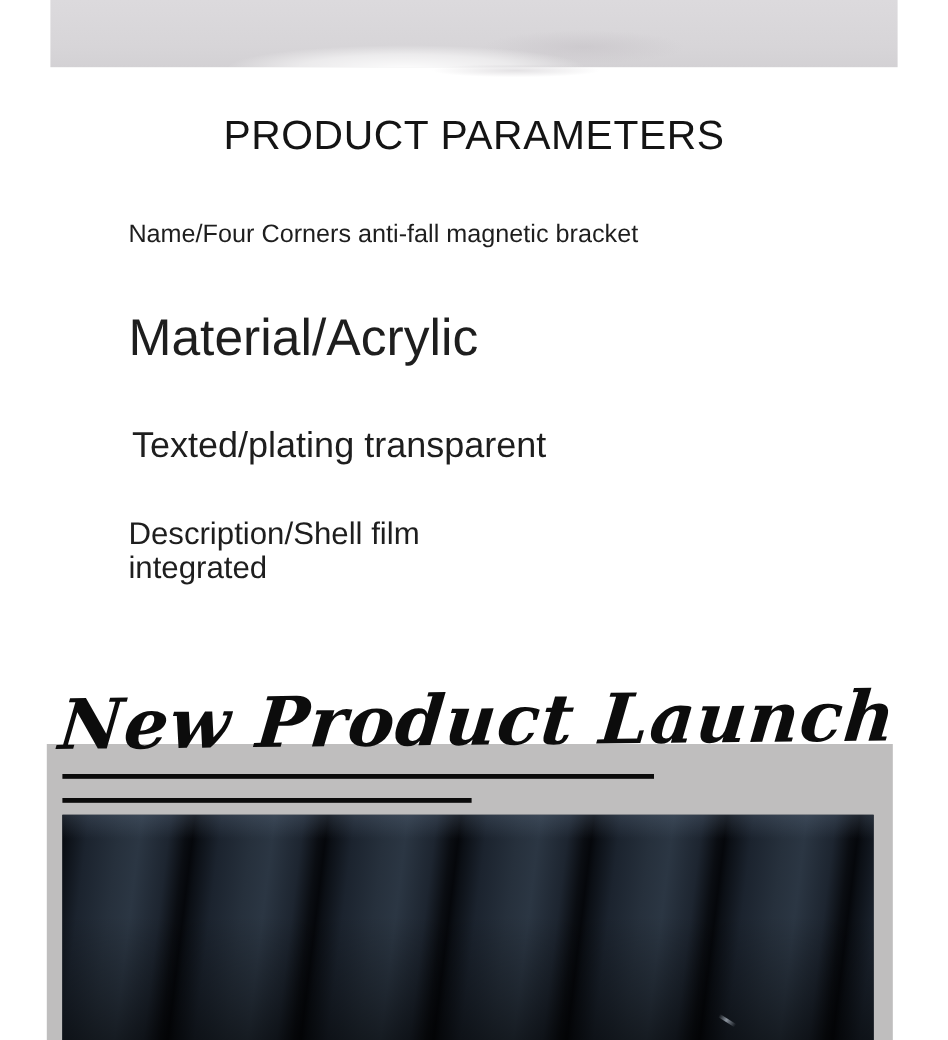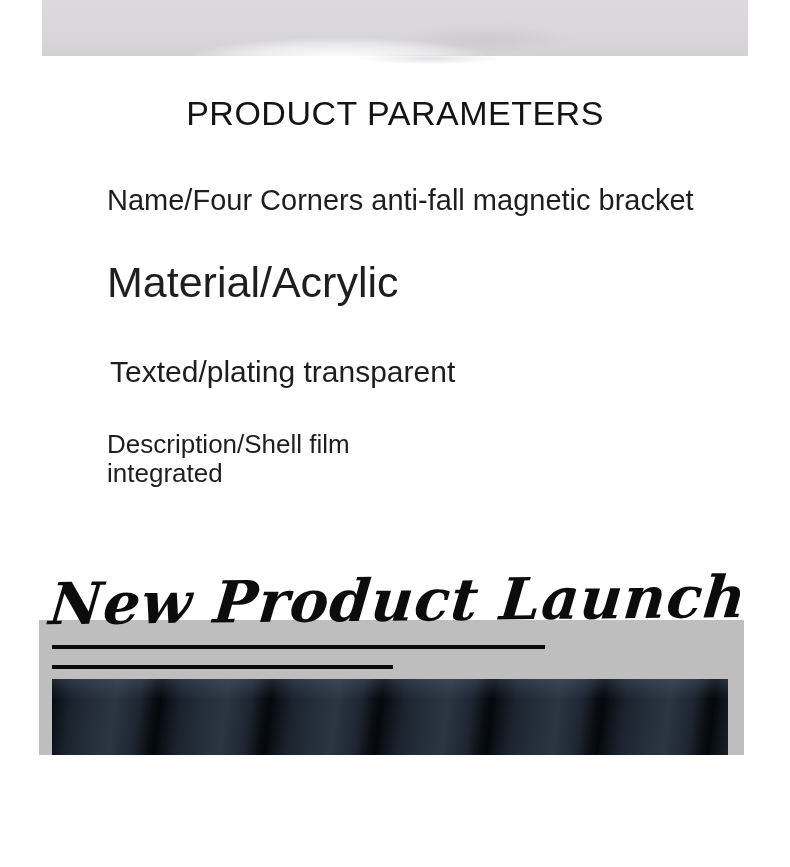--- a/index.html
+++ b/index.html
@@ -4,21 +4,21 @@
 <style>
   * { margin: 0; padding: 0; box-sizing: border-box; }
   html, body { background: #ffffff; }
   body {
     font-family: "Liberation Sans", sans-serif;
     color: var(--ink, #1b1b1b);
   }
   .canvas {
     position: relative;
     width: 790px;
-    height: 755px;
+    height: 867px;
     background: #ffffff;
     overflow: hidden;
   }
 
   
   .top-strip {
     position: absolute;
     left: 42px; top: 0;
     width: 706px; height: 56px;
     background:
@@ -38,21 +38,21 @@
     position: absolute;
     left: 0; top: 94px;
     width: 790px;
     text-align: center;
     font-size: 34px;
     letter-spacing: 0.5px;
     font-weight: 400;
     color: #141414;
   }
   .param { position: absolute; left: 107px; color: #1e1e1e; }
-  .param-name     { top: 184px; font-size: 29px; }
+  .param-name     { top: 184px; font-size: 21px; }
   .param-material { top: 258px; font-size: 43px; text-align: right; }
   .param-texted   { top: 355px; left: 110px; font-size: 30px; }
   .param-desc     { top: 430px; font-size: 26px; line-height: 29px; width: 310px; }
 
   
   .gray-panel {
     position: absolute;
     left: 39px; top: 620px;
     width: 705px; height: 247px;
     background: var(--panel_gray, #bfbebe);

